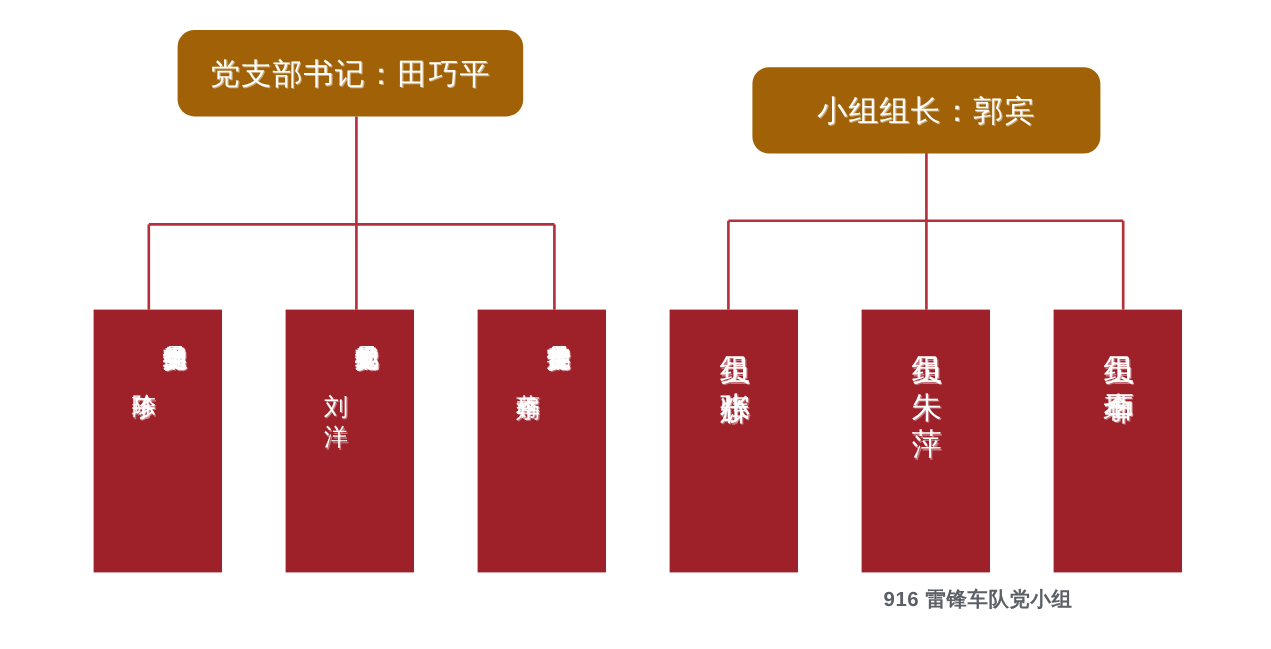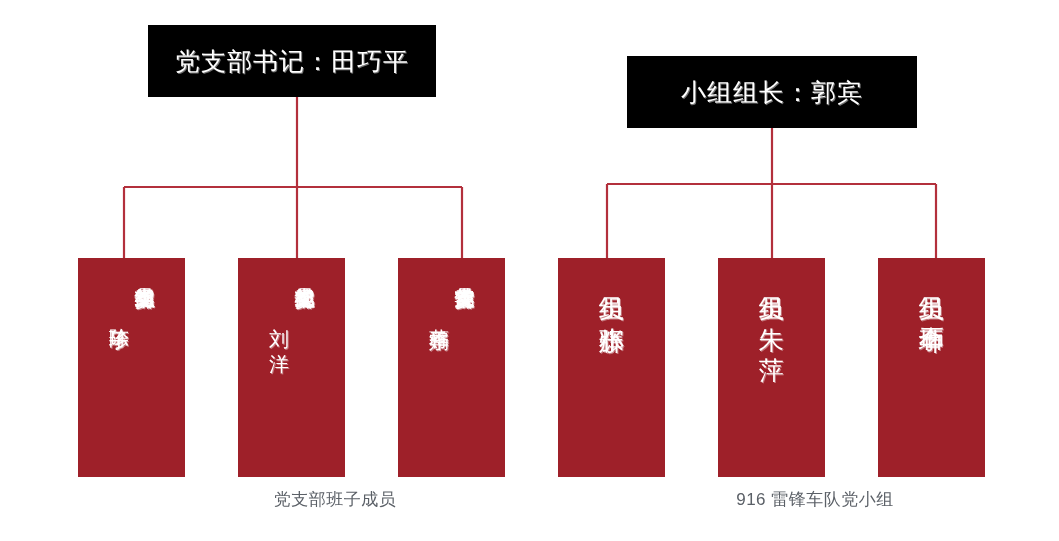--- a/index.html
+++ b/index.html
@@ -26,29 +26,30 @@
     left: 0;
     top: 0;
     width: 1059px;
     height: 541px;
     pointer-events: none;
   }
 
   
   .header-box {
     position: absolute;
-    background: #000000;
+    background: #a16207;
     color: #ffffff;
     display: flex;
     align-items: center;
     justify-content: center;
     font-size: 25px;
     letter-spacing: 1px;
     text-shadow: 1px 1px 0 rgba(255,255,255,0.45);
     z-index: 3;
+    border-radius: 14px;
   }
   .header-box.left  { left: 148px; top: 25px; width: 288px; height: 72px; }
   .header-box.right { left: 627px; top: 25px; width: 290px; height: 72px; margin-top: 31px; }
 
   
   .leaf-box {
     position: absolute;
     top: 258px;
     width: 107px;
     height: 219px;
@@ -101,21 +102,21 @@
   .caption {
     position: absolute;
     top: 488px;
     font-size: 17px;
     color: #5b6067;
     text-align: center;
     letter-spacing: 0.5px;
     white-space: nowrap;
   }
   .caption.left  { left: 135px; width: 400px; }
-  .caption.right { left: 615px; width: 400px; }
+  .caption.right { left: 615px; width: 400px; font-weight: bold; }
 </style>
 </head>
 <body>
 
 <div class="chart-canvas">
 
   <svg class="connectors" viewBox="0 0 1059 541" width="1059" height="541">
 
     <path d="M 297 97 L 297 187" stroke="#b3303c" stroke-width="2.2" fill="none"></path>
     <path d="M 124 187 L 462 187" stroke="#b3303c" stroke-width="2.2" fill="none"></path>
@@ -148,21 +149,20 @@
     </div>
   </div>
 
   <div class="leaf-box" style="left:398px;">
     <div class="vtext-pair">
       <span class="vcol title">党支部宣传委员</span>
       <span class="vcol name">蒋季娟</span>
     </div>
   </div>
 
-  <div class="caption left">党支部班子成员</div>
 
   <div class="header-box right">
     <span>小组组长：郭宾</span>
   </div>
 
   <div class="leaf-box" style="left:558px;">
     <div class="vtext-single">
       <span class="vcol">组员 张小辉</span>
     </div>
   </div>

